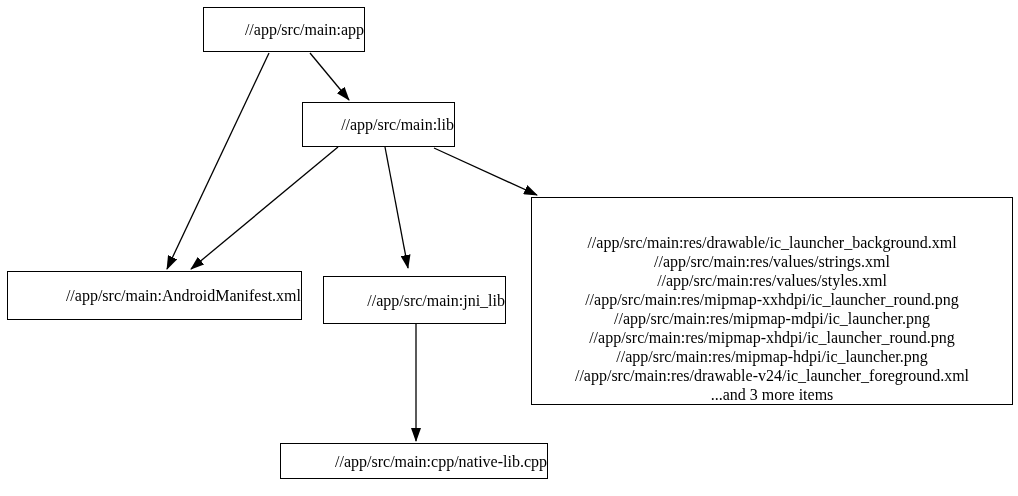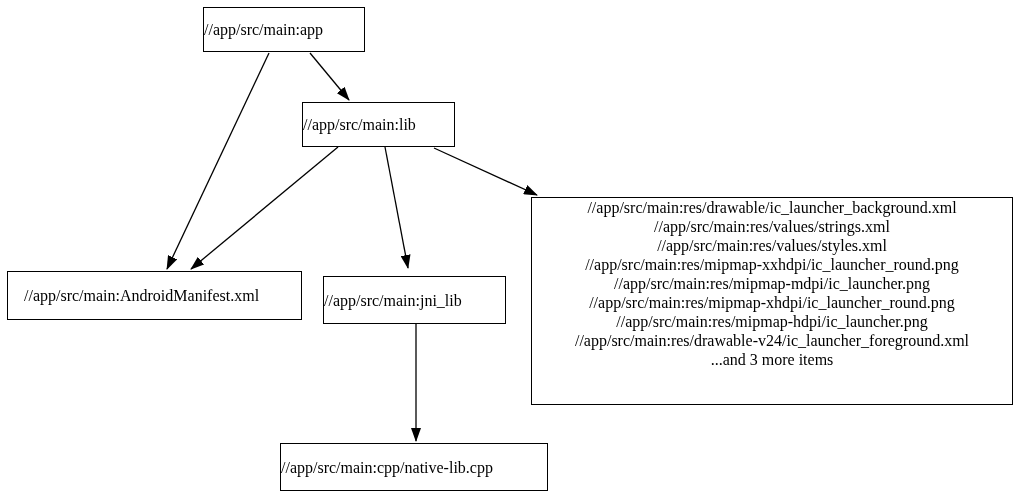--- a/index.html
+++ b/index.html
@@ -18,33 +18,33 @@
     width: 1018px; height: 496px;
     pointer-events: none;
   }
   .edges line { stroke: #000000; stroke-width: 1.3; }
   .node {
     position: absolute;
     background: #ffffff;
     border: 1.5px solid #000000;
     display: flex;
     align-items: center;
-    justify-content: flex-start;
+    justify-content: flex-end;
     text-align: center;
     font-size: 16px;
     line-height: 19px;
     white-space: nowrap;
   }
   .node.multi { flex-direction: column; }
   .n-app      { left: 203px; top: 7px;   width: 162px; height: 45px; }
   .n-lib      { left: 302px; top: 102px; width: 153px; height: 45px; }
   .n-manifest { left: 7px;   top: 271px; width: 295px; height: 49px; padding-left: 16px; }
   .n-jnilib   { left: 323px; top: 276px; width: 183px; height: 48px; }
   .n-res      { left: 531px; top: 197px; width: 482px; height: 208px; }
-  .n-cpp      { left: 280px; top: 443px; width: 268px; height: 48px; }
+  .n-cpp      { left: 280px; top: 443px; width: 268px; height: 36px; }
 </style>
 </head>
 <body>
 
 <div class="canvas">
 
   <svg class="edges" viewBox="0 0 1018 496" xmlns="http://www.w3.org/2000/svg">
     <defs>
       <marker id="arrowhead" markerUnits="userSpaceOnUse" markerWidth="14" markerHeight="10" refX="13" refY="5" orient="auto">
         <polygon points="0 0, 14 5, 0 10" fill="#000000"></polygon>

